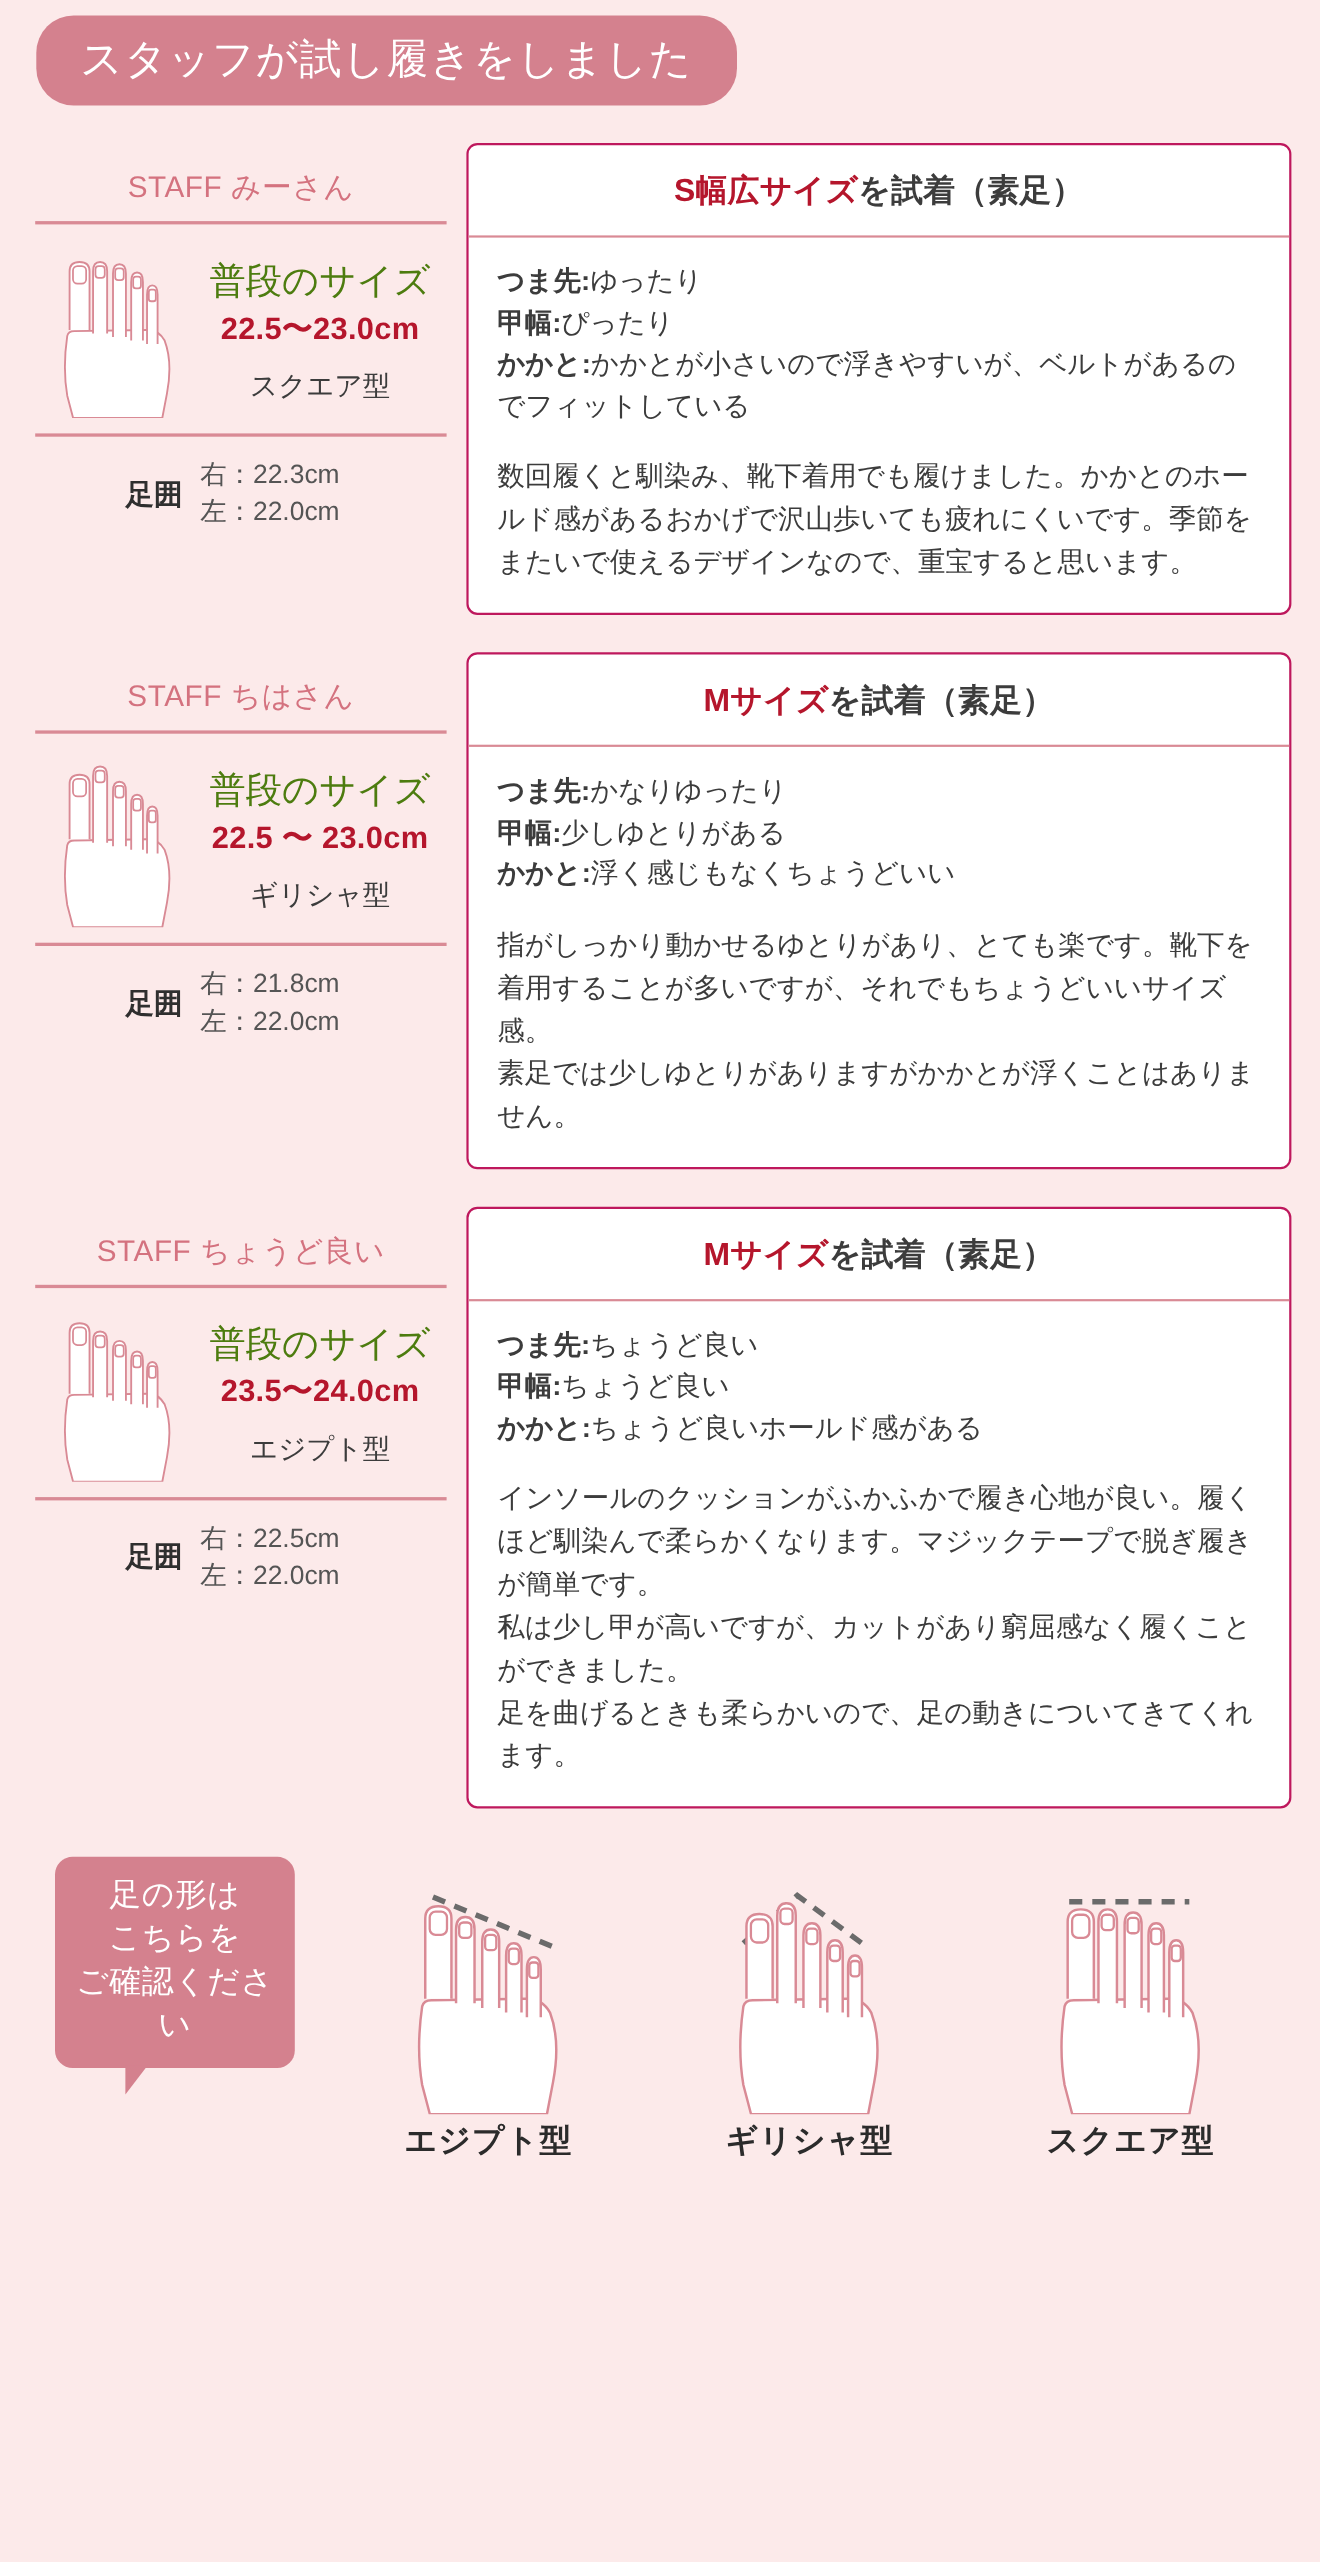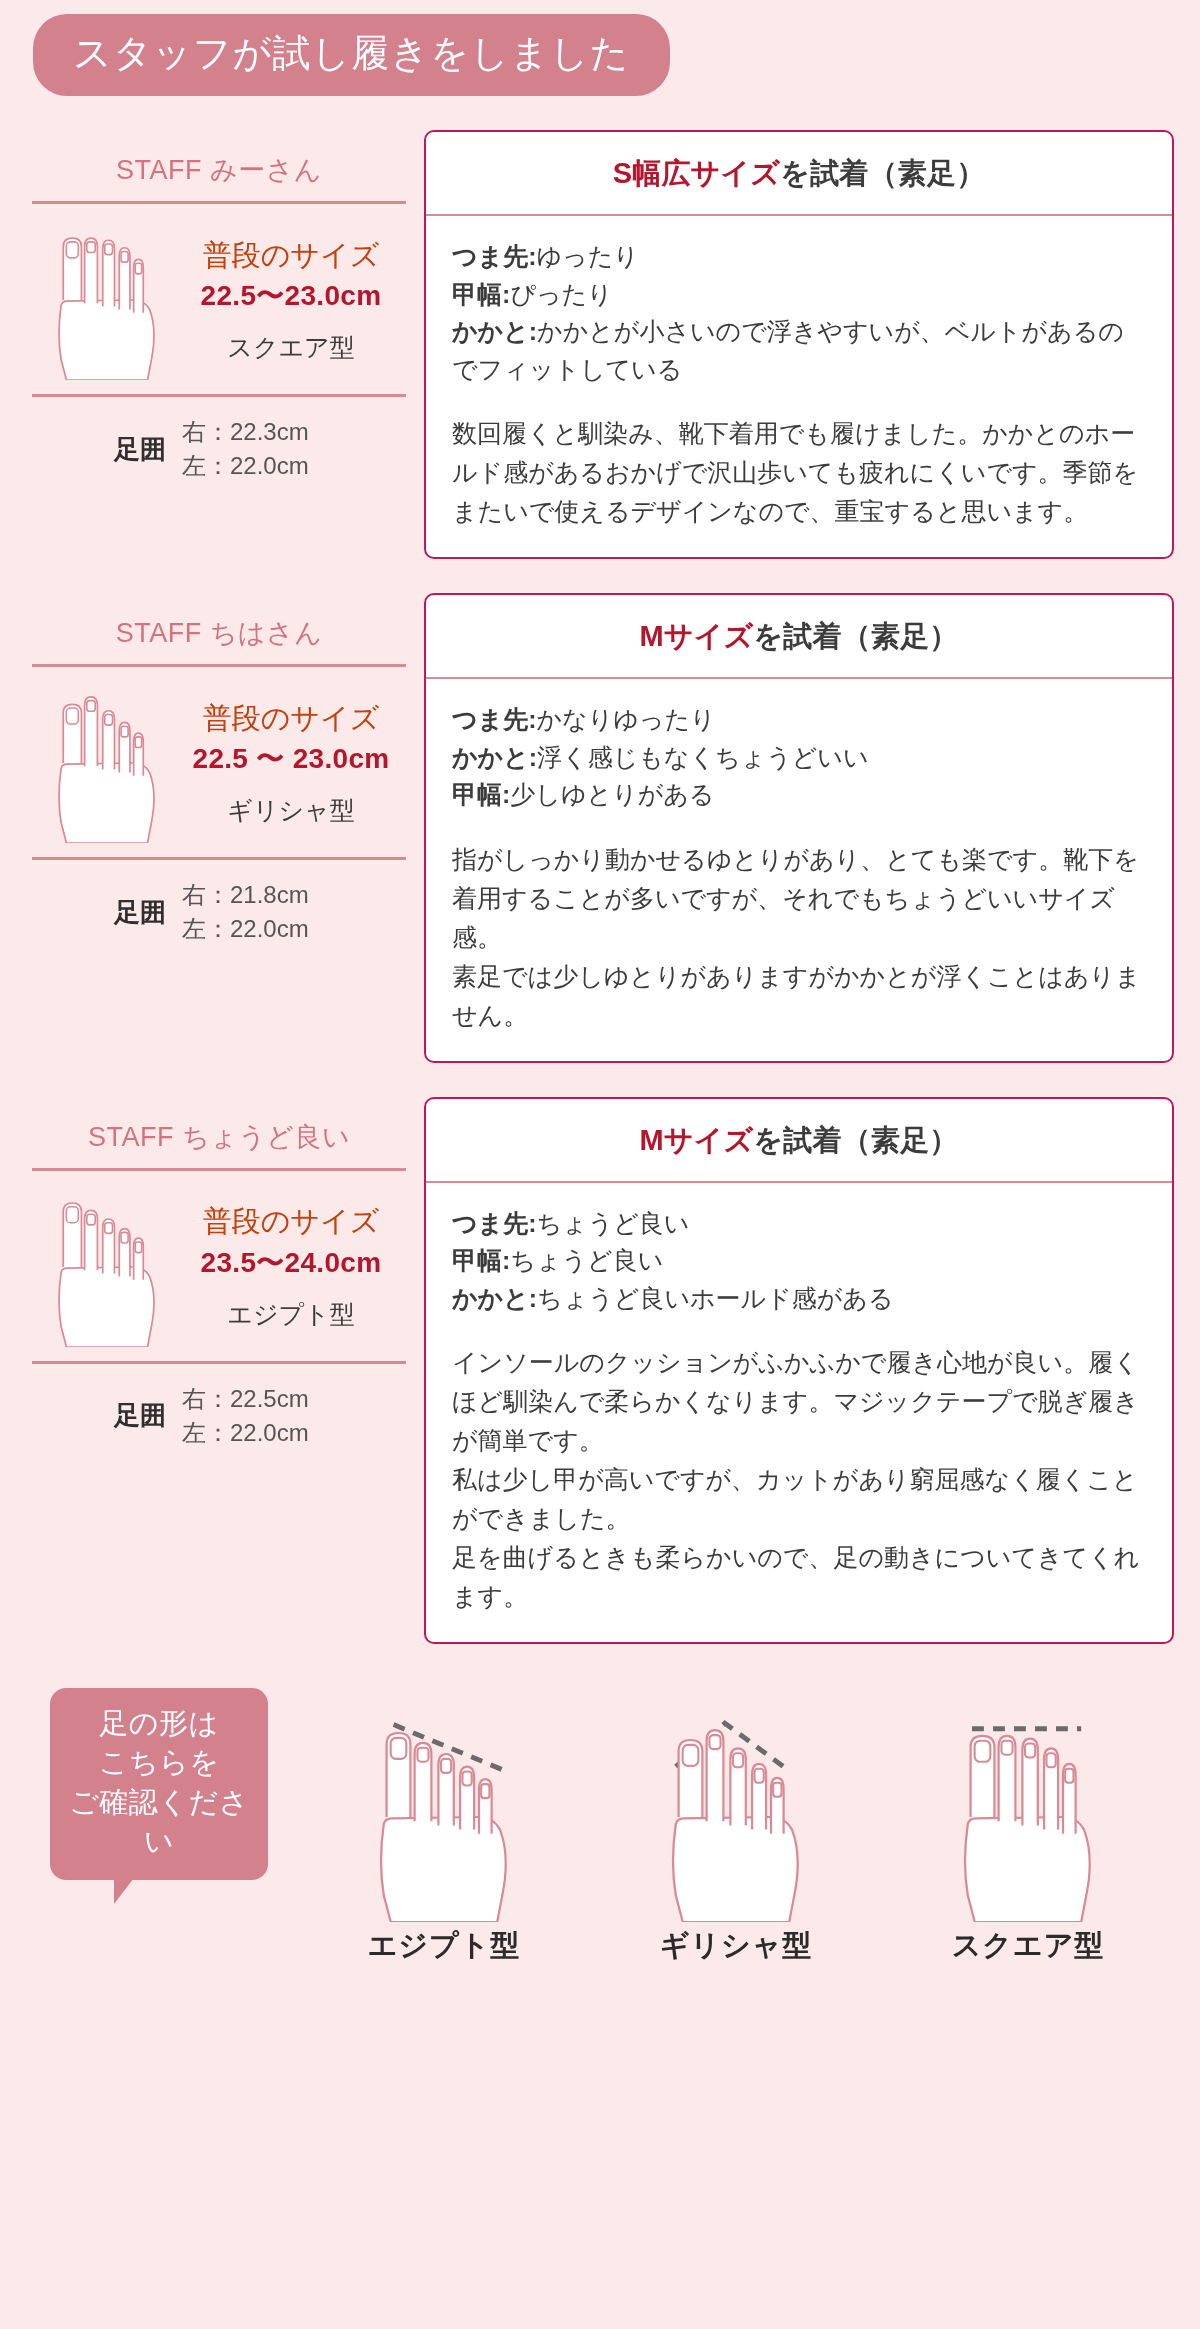--- a/index.html
+++ b/index.html
@@ -38,21 +38,21 @@
     padding-top: 22px;
     padding-bottom: 13px;
     letter-spacing: .5px;
     white-space: nowrap;
   }
   .hr-pink { height: 3px; background: #d98a95; border: 0; }
 
   .info-row { display: flex; align-items: center; padding: 16px 0 14px 0; }
   .foot-figure { width: 150px; flex: 0 0 150px; display: flex; justify-content: center; }
   .info-text { flex: 1; text-align: center; padding-right: 6px; }
-  .usual-label { font-size: 29px; color: #c2410c; line-height: 1.35; }
+  .usual-label { font-size: 33px; color: #4d7c0f; line-height: 1.35; }
   .usual-size { font-size: 28px; color: #b5162c; font-weight: bold; line-height: 1.5; letter-spacing: .3px; }
   .foot-type { font-size: 25px; color: #3c3c3c; margin-top: 14px; }
 
   .circ-row { display: flex; align-items: center; padding: 18px 0 6px 0; }
   .circ-label {
     width: 150px; flex: 0 0 150px; text-align: right; padding-right: 16px;
     font-size: 26px; font-weight: bold; color: #2f2f2f;
   }
   .circ-values { font-size: 24px; color: #555; line-height: 1.42; }
 
@@ -187,22 +187,22 @@
         <div class="circ-values">
           <div>右：21.8cm</div>
           <div>左：22.0cm</div>
         </div>
       </div>
     </div>
     <div class="card">
       <div class="card-title"><span class="hl">Mサイズ</span>を試着（素足）</div>
       <div class="card-body">
         <div class="fit-line"><b>つま先:</b><span>かなりゆったり</span></div>
+            <div class="fit-line"><b>甲幅:</b><span>少しゆとりがある</span></div>
             <div class="fit-line"><b>かかと:</b><span>浮く感じもなくちょうどいい</span></div>
-            <div class="fit-line"><b>甲幅:</b><span>少しゆとりがある</span></div>
         <div class="review-para" style="">指がしっかり動かせるゆとりがあり、とても楽です。靴下を着用することが多いですが、それでもちょうどいいサイズ感。</div>
             <div class="review-para" style="margin-top:0;">素足では少しゆとりがありますがかかとが浮くことはありません。</div>
       </div>
     </div>
       </div>
       <div class="staff-block">
     <div class="staff-left">
       <div class="staff-name">STAFF ちょうど良い</div>
       <div class="hr-pink"></div>
       <div class="info-row">

